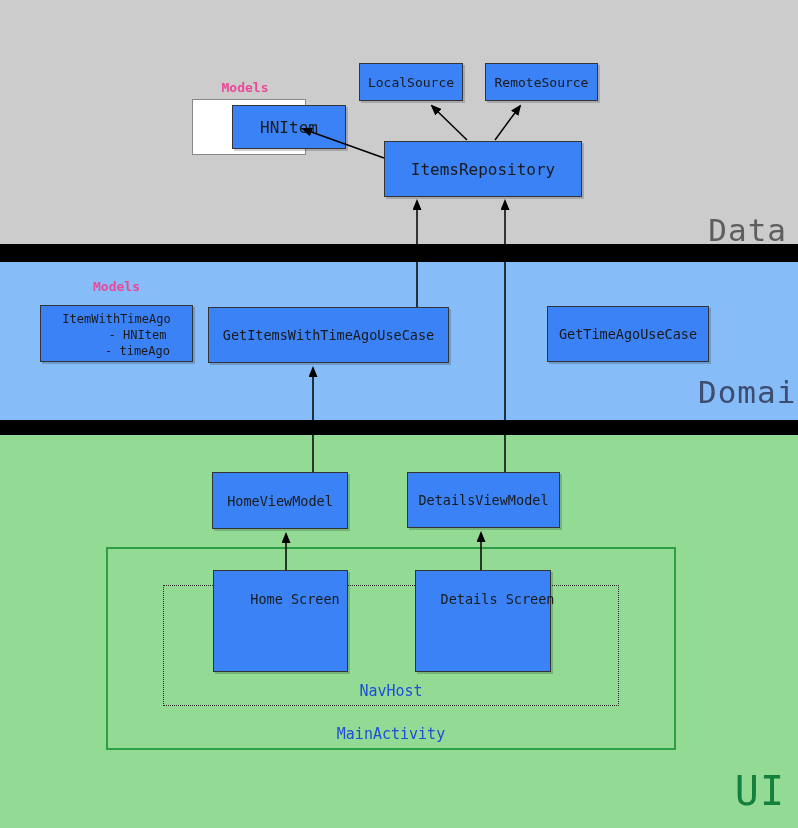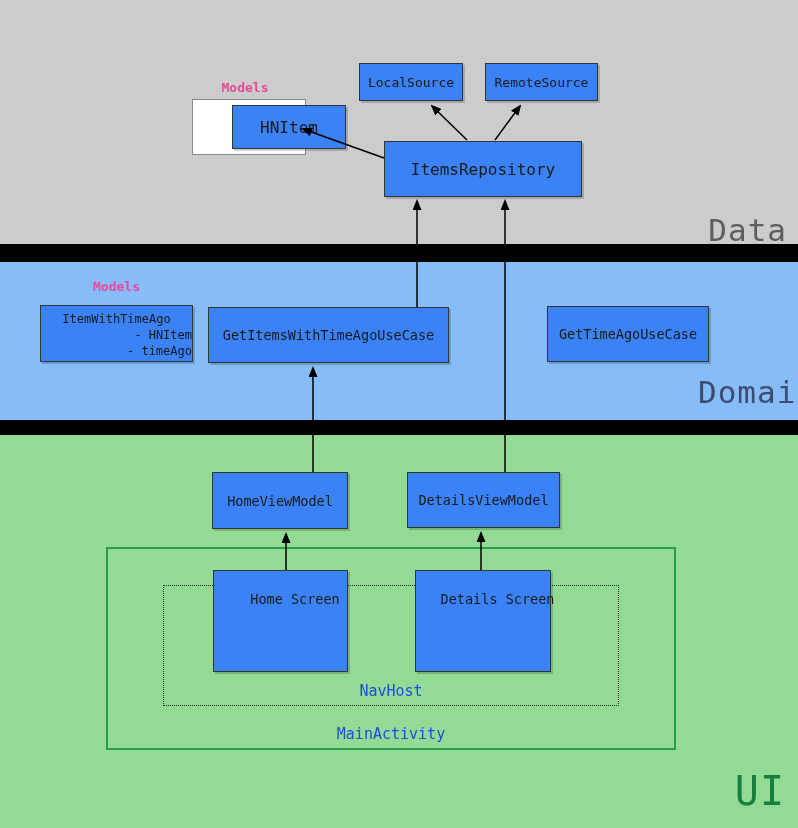--- a/index.html
+++ b/index.html
@@ -63,21 +63,21 @@
   .models-domain { left: 40px;  top: 279px; width: 153px; }
 
   .iwta {
     left: 40px; top: 305px; width: 153px; height: 57px;
     display: block;
     font-size: 12px;
     line-height: 16px;
     padding-top: 5px;
   }
   .iwta-title { text-align: center; }
-  .iwta-item  { text-align: right; padding-left: 42px; }
+  .iwta-item  { text-align: center; padding-left: 42px; }
 
   .getitems   { left: 208px; top: 307px; width: 241px; height: 56px; }
   .gettimeago { left: 547px; top: 306px; width: 162px; height: 56px; }
 
   .homevm    { left: 212px; top: 472px; width: 136px; height: 57px; }
   .detailsvm { left: 407px; top: 472px; width: 153px; height: 56px; }
 
   .mainactivity {
     position: absolute;
     box-sizing: border-box;

